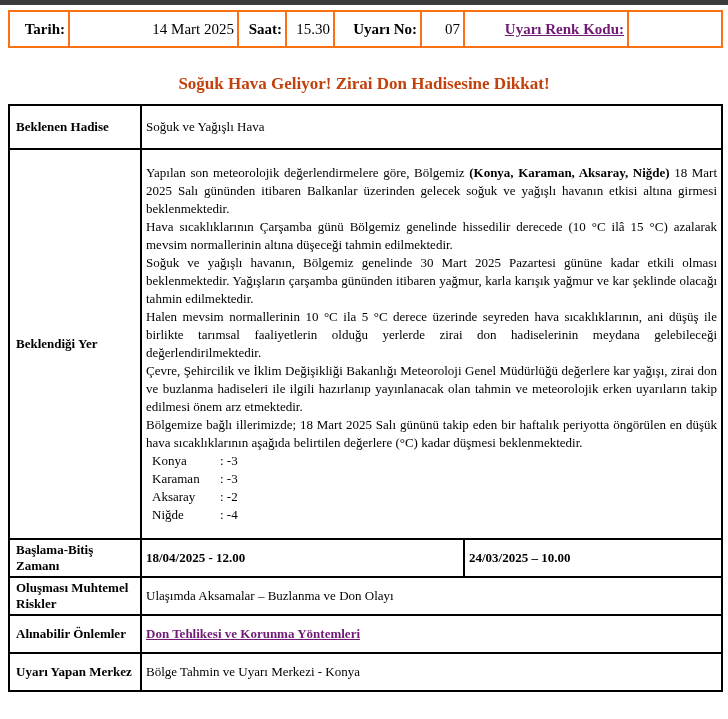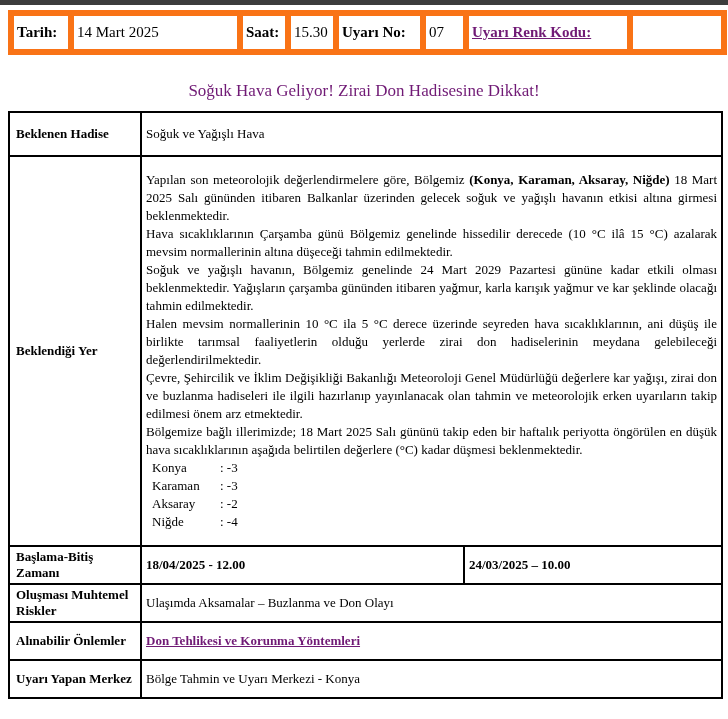--- a/index.html
+++ b/index.html
@@ -16,41 +16,41 @@
     background: #3c3c3c;
   }
   
   table { border-collapse: collapse; table-layout: fixed; }
   .header-table {
     margin: 5px 7px 0 8px;
     width: 713px; height: 38px;
     font-size: 15px;
   }
   .header-table td {
-    border: 6px solid #f97316;
-    text-align: left;
+    border: 2px solid #f97316;
+    text-align: right;
     vertical-align: middle;
     padding: 8px 3px;
     overflow: hidden;
     white-space: nowrap;
   }
   .bold { font-weight: bold; }
   .link {
     color: #701a75;
     font-weight: bold;
     text-decoration: underline;
     cursor: pointer;
   }
   
   .doc-title {
     margin: 26px 0 10px 0;
     text-align: center;
     font-size: 17px;
-    font-weight: normal;
-    color: #701a75;
+    font-weight: bold;
+    color: #c2410c;
   }
   
   .main-table {
     margin: 0 7px 0 8px;
     width: 713px;
     font-size: 13px;
   }
   .main-table td {
     border: 2px solid #000;
     vertical-align: middle;
@@ -123,21 +123,21 @@
       <tr class="row-event">
     <td class="label-cell">Beklenen Hadise</td>
     <td colspan="2">Soğuk ve Yağışlı Hava</td>
   </tr>
 
   <tr class="row-area">
     <td class="label-cell">Beklendiği Yer</td>
     <td colspan="2" class="area-cell">
       <p><span>Yapılan son meteorolojik değerlendirmelere göre, Bölgemiz </span><span class="bold">(Konya, Karaman, Aksaray, Niğde)</span><span> 18 Mart 2025 Salı gününden itibaren Balkanlar üzerinden gelecek soğuk ve yağışlı havanın etkisi altına girmesi beklenmektedir.</span></p>
       <p>Hava sıcaklıklarının Çarşamba günü Bölgemiz genelinde hissedilir derecede (10 °C ilâ 15 °C) azalarak mevsim normallerinin altına düşeceği tahmin edilmektedir.</p>
-      <p>Soğuk ve yağışlı havanın, Bölgemiz genelinde 24 Mart 2029 Pazartesi gününe kadar etkili olması beklenmektedir. Yağışların çarşamba gününden itibaren yağmur, karla karışık yağmur ve kar şeklinde olacağı tahmin edilmektedir.</p>
+      <p>Soğuk ve yağışlı havanın, Bölgemiz genelinde 30 Mart 2025 Pazartesi gününe kadar etkili olması beklenmektedir. Yağışların çarşamba gününden itibaren yağmur, karla karışık yağmur ve kar şeklinde olacağı tahmin edilmektedir.</p>
       <p>Halen mevsim normallerinin 10 °C ila 5 °C derece üzerinde seyreden hava sıcaklıklarının, ani düşüş ile birlikte tarımsal faaliyetlerin olduğu yerlerde zirai don hadiselerinin meydana gelebileceği değerlendirilmektedir.</p>
       <p>Çevre, Şehircilik ve İklim Değişikliği Bakanlığı Meteoroloji Genel Müdürlüğü değerlere kar yağışı, zirai don ve buzlanma hadiseleri ile ilgili hazırlanıp yayınlanacak olan tahmin ve meteorolojik erken uyarıların takip edilmesi önem arz etmektedir.</p>
       <p>Bölgemize bağlı illerimizde; 18 Mart 2025 Salı gününü takip eden bir haftalık periyotta öngörülen en düşük hava sıcaklıklarının aşağıda belirtilen değerlere (°C) kadar düşmesi beklenmektedir.</p>
       <div class="temp-list">
         <div class="temp-row"><span class="temp-city">Konya</span><span>: -3</span></div>
         <div class="temp-row"><span class="temp-city">Karaman</span><span>: -3</span></div>
         <div class="temp-row"><span class="temp-city">Aksaray</span><span>: -2</span></div>
         <div class="temp-row"><span class="temp-city">Niğde</span><span>: -4</span></div>
       </div>
     </td>

